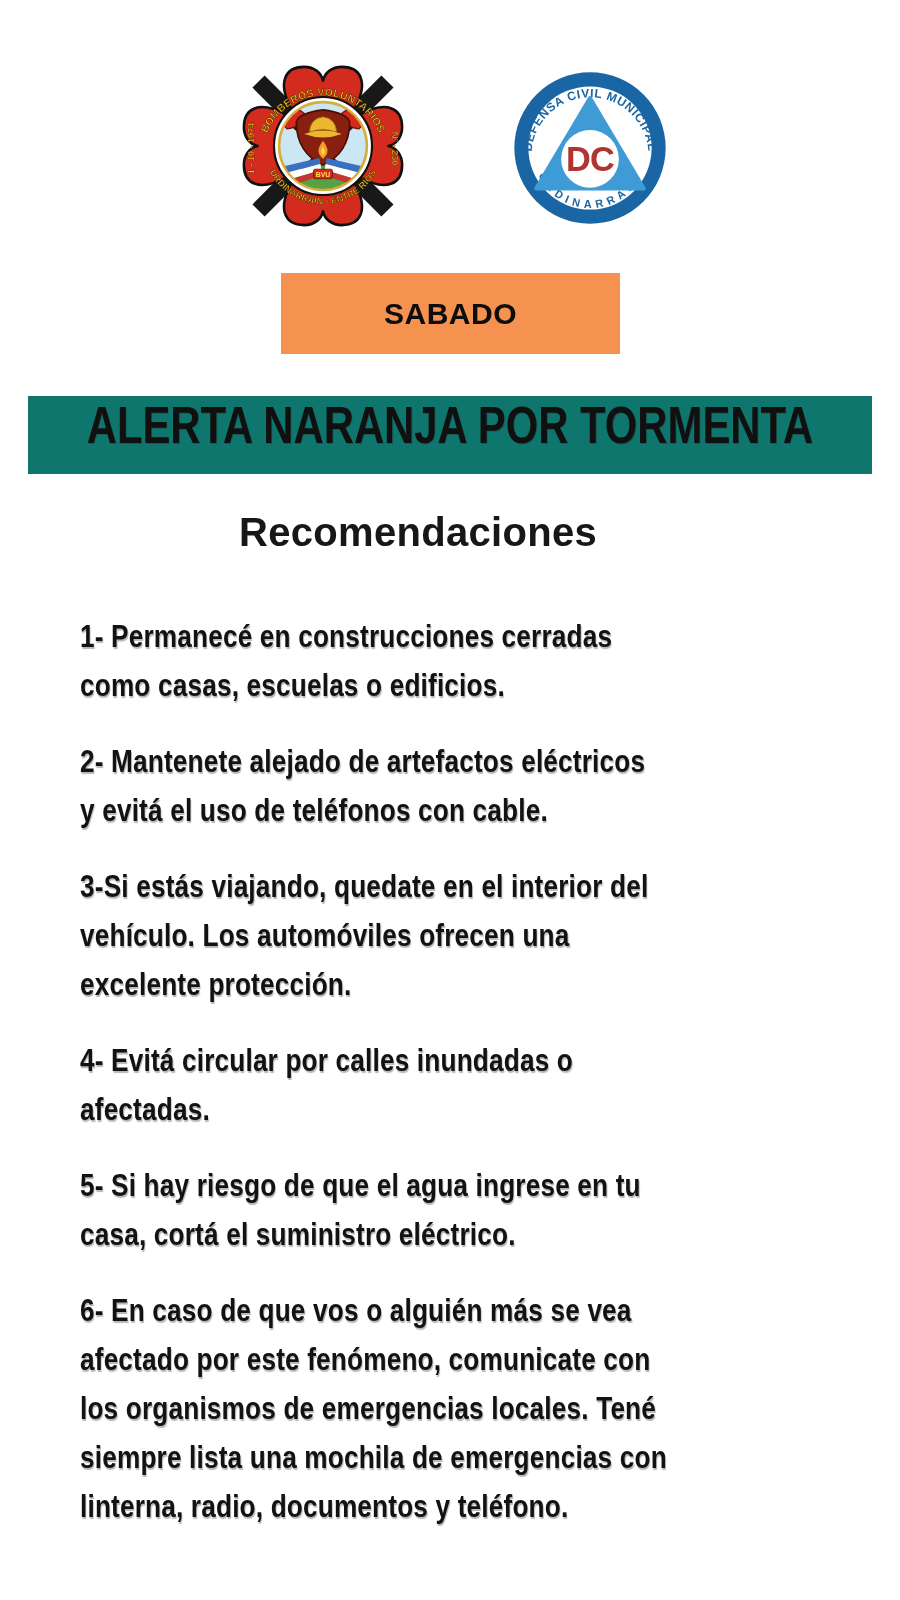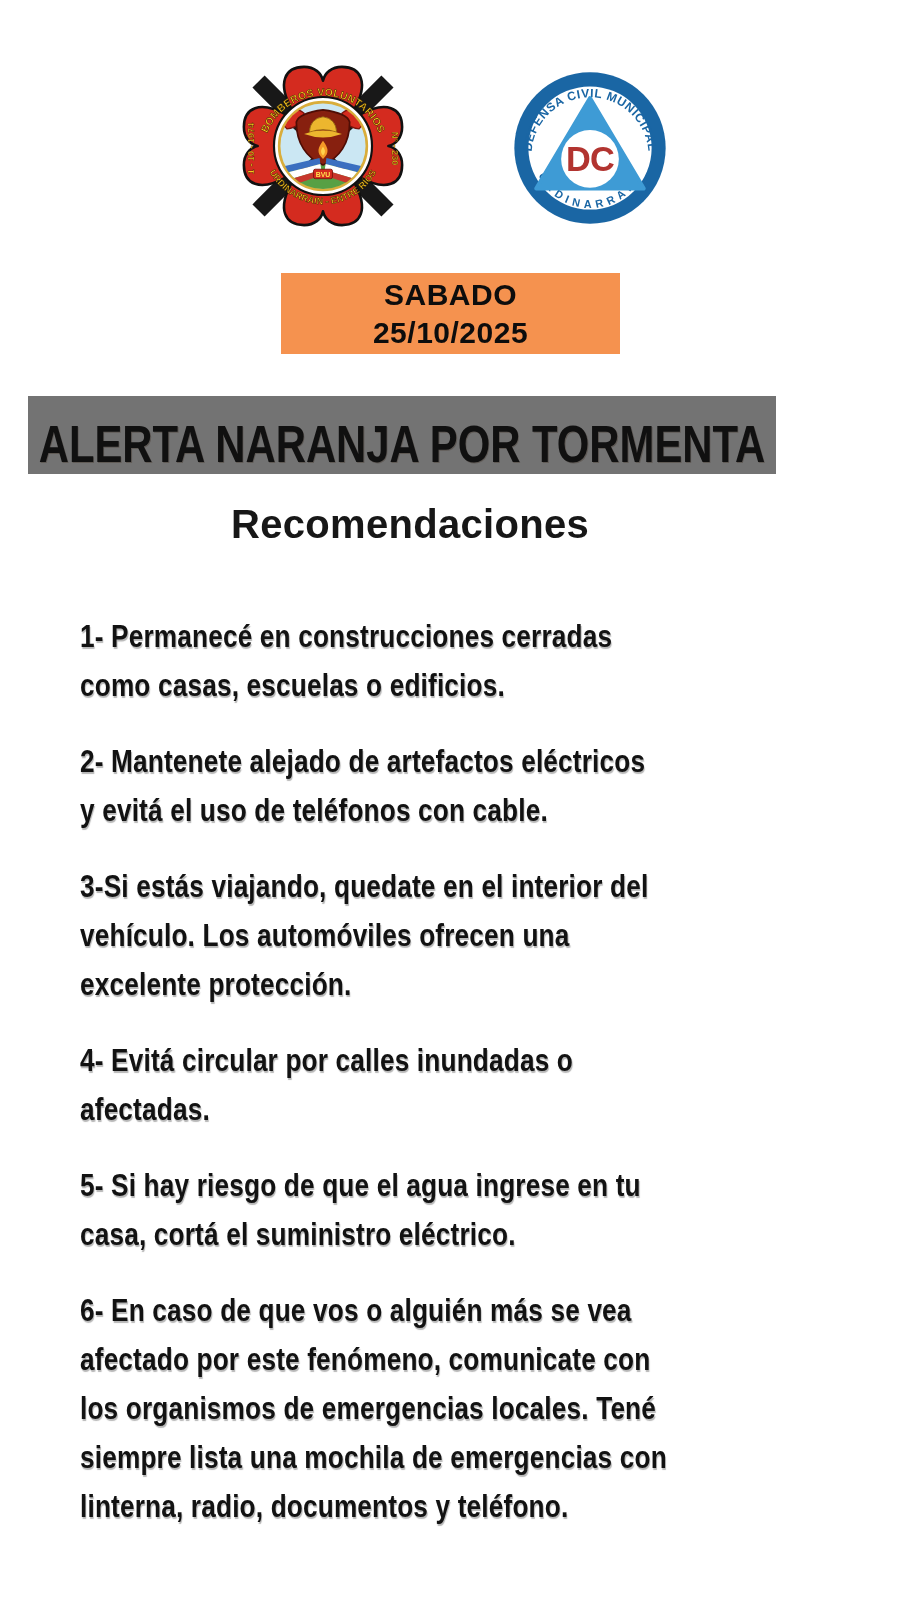--- a/index.html
+++ b/index.html
@@ -13,30 +13,30 @@
 
   .date-box{
     position:absolute;left:281px;top:273px;width:339px;height:81px;
     background:#F5924F;display:flex;flex-direction:column;justify-content:center;align-items:center;
   }
   .date-box .dline{
     font-size:30px;font-weight:700;line-height:38px;color:#0d0d0d;letter-spacing:0.5px;
   }
 
   .banner{
-    position:absolute;left:28px;top:396px;width:748px;height:78px;
-    background:#737373;display:flex;align-items:flex-end;justify-content:center;
+    position:absolute;left:28px;top:396px;width:844px;height:78px;
+    background:#0f766e;display:flex;align-items:flex-start;justify-content:center;
   }
   .banner .btext{
     display:inline-block;font-size:51px;font-weight:700;color:#101010;white-space:nowrap;
     transform:scaleX(0.82);text-shadow:1px 1px 0 rgba(40,20,0,0.25);
   }
 
   .reco-title{
-    position:absolute;left:0;top:498px;width:812px;margin:4px;text-align:center;
+    position:absolute;left:0;top:498px;width:812px;margin:12px;text-align:center;
     font-size:40px;font-weight:700;color:#171717;letter-spacing:0.3px;
   }
 
   .reco-list{
     position:absolute;left:80px;top:612px;width:884px;
     transform:scaleX(0.845);transform-origin:0 0;
   }
   .reco-item{
     margin:0 0 27px 0;font-size:31px;font-weight:700;color:#121212;
     line-height:49px;letter-spacing:0.2px;white-space:pre-line;
@@ -122,21 +122,20 @@
     <text font-size="14" font-weight="bold" fill="#1A66A4" letter-spacing="6">
       <textPath href="#dc-arc-bot" startOffset="50%" text-anchor="middle">URDINARRAIN</textPath>
     </text>
     <path d="M100,36 L169,152 L31,152 Z" fill="#3E9BD5" stroke="#3E9BD5" stroke-width="5" stroke-linejoin="round"></path>
     <circle cx="100" cy="114" r="37" fill="#ffffff"></circle>
     <text x="100" y="129" font-size="44" font-weight="bold" fill="#B23430" text-anchor="middle" letter-spacing="-1">DC</text>
   </svg>
 
   <div class="date-box">
     <div class="dline">SABADO</div>
-    <div class="dline">25/10/2025</div>
   </div>
 
   <div class="banner">
     <span class="btext">ALERTA NARANJA POR TORMENTA</span>
   </div>
 
   <h2 class="reco-title">Recomendaciones</h2>
 
   <div class="reco-list">
     <p class="reco-item">1- Permanecé en construcciones cerradas

